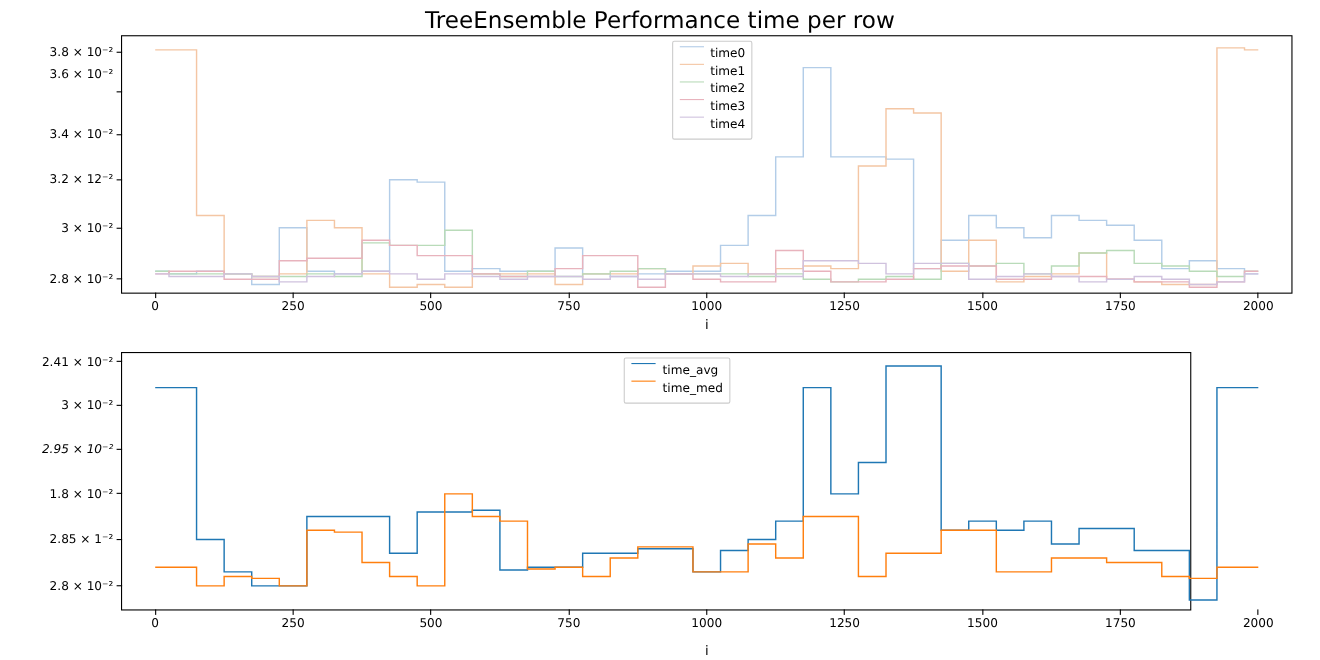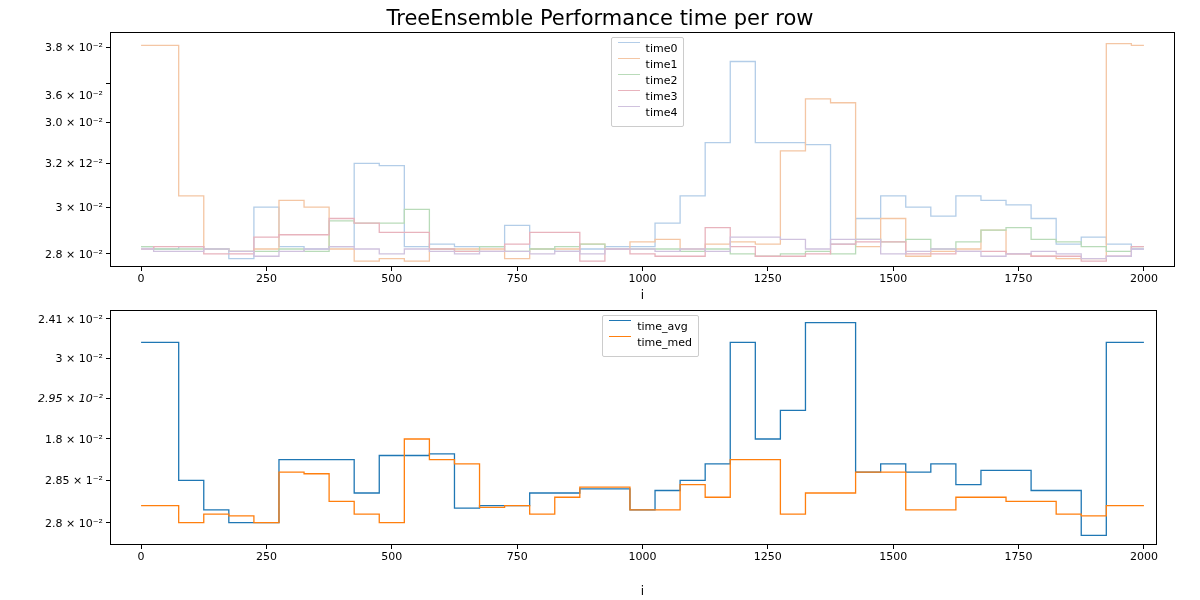--- a/index.html
+++ b/index.html
@@ -111,29 +111,29 @@
       <div class="tick x" style="left: 907.561px;">1750</div>
       <div class="tick-mark-x" style="left: 1032.42px;"></div>
       <div class="tick x" style="left: 1032.92px;">2000</div>
       <div class="tick-mark-y" style="top: 220.304px;"></div>
       <div class="tick y" style="bottom: 12.1961px;">2.8 × 10⁻²</div>
       <div class="tick-mark-y" style="top: 173.605px;"></div>
       <div class="tick y" style="bottom: 58.8949px;">3 × 10⁻²</div>
       <div class="tick-mark-y" style="top: 129.921px;"></div>
       <div class="tick y" style="bottom: 102.579px;">3.2 × 12⁻²</div>
       <div class="tick-mark-y" style="top: 88.8866px;"></div>
-      <div class="tick y" style="bottom: 143.613px;">3.0 × 10⁻²</div>
+      <div class="tick y" style="bottom: 143.613px;">3.4 × 10⁻²</div>
       <div class="tick-mark-y" style="top: 50.198px;"></div>
-      <div class="tick y" style="bottom: 171px;">3.6 × 10⁻²</div>
+      <div class="tick y" style="bottom: 199px;">3.6 × 10⁻²</div>
       <div class="tick-mark-y" style="top: 13.6019px;"></div>
       <div class="tick y" style="bottom: 218.898px;">3.8 × 10⁻²</div>
     </div>
   <div class="xlabel" style="left:110px; width:1065px; top:288px;">i</div>
 
-  <div class="axes" id="ax1" style="left:110px; top:310px; width:1047px; height:235px;">
+  <div class="axes" id="ax1" style="left:110px; top:320px; width:973px; height:235px;">
     <svg class="plot" id="plot1">
         <path d="M 30.08490566037736 31.35948216264771 H 42.62028301886792 V 31.35948216264771 H 55.155660377358494 H 67.69103773584905 V 169.4419331890075 H 80.22641509433961 H 92.76179245283018 V 198.89156440726504 H 105.29716981132076 H 117.83254716981133 V 211.6250920724618 H 130.3679245283019 H 142.90330188679246 V 211.6250920724618 H 155.43867924528303 H 167.9740566037736 V 148.62707373275072 H 180.50943396226415 H 193.04481132075472 V 148.62707373275072 H 205.5801886792453 H 218.11556603773585 V 148.62707373275072 H 230.6509433962264 H 243.18632075471697 V 182.01867086312384 H 255.72169811320754 H 268.2570754716981 V 144.48582810594536 H 280.79245283018867 H 293.32783018867923 V 144.48582810594536 H 305.8632075471698 H 318.39858490566036 V 142.83134261182573 H 330.9339622641509 H 343.4693396226415 V 197.19888943656238 H 356.00471698113205 H 368.5400943396226 V 194.6621289431336 H 381.0754716981132 H 393.6108490566038 V 194.6621289431336 H 406.14622641509436 H 418.6816037735849 V 182.01867086312384 H 431.2169811320755 H 443.75235849056605 V 182.01867086312384 H 456.2877358490566 H 468.8231132075472 V 177.81904641333946 H 481.35849056603774 H 493.8938679245283 V 177.81904641333946 H 506.4292452830189 H 518.9646226415094 V 198.89156440726504 H 531.5 H 544.0353773584907 V 179.49800827113017 H 556.5707547169812 H 569.1061320754718 V 169.4419331890075 H 581.6415094339623 H 594.1768867924528 V 152.7755277977051 H 606.7122641509434 H 619.247641509434 V 31.35948216264771 H 631.7830188679245 H 644.3183962264151 V 127.99243177127325 H 656.8537735849056 H 669.3891509433962 V 99.40082269503043 H 681.9245283018868 H 694.4599056603773 V 11.711503953024959 H 706.9952830188679 H 719.5306603773585 V 11.711503953024959 H 732.066037735849 H 744.6014150943396 V 161.0941619274909 H 757.1367924528302 H 769.6721698113207 V 152.7755277977051 H 782.2075471698113 H 794.7429245283018 V 161.0941619274909 H 807.2783018867924 H 819.8136792452831 V 152.7755277977051 H 832.3490566037736 H 844.8844339622642 V 173.62680916956776 H 857.4198113207547 H 869.9551886792453 V 159.42811064778203 H 882.4905660377359 H 895.0259433962265 V 159.42811064778203 H 907.5613207547169 H 920.0966981132076 V 179.49800827113017 H 932.6320754716982 H 945.1674528301887 V 179.49800827113017 H 957.7028301886792 H 970.2382075471698 V 224.42701860284805 H 982.7735849056604 H 995.308962264151 V 31.35948216264771 H 1007.8443396226414 H 1020.379716981132 V 31.35948216264771 H 1032.9150943396226" stroke="#1f77b4"></path>
         <path d="M 30.08490566037736 194.6621289431336 H 42.62028301886792 V 194.6621289431336 H 55.155660377358494 H 67.69103773584905 V 211.6250920724618 H 80.22641509433961 H 92.76179245283018 V 203.12851887173505 H 105.29716981132076 H 117.83254716981133 V 204.82541197194803 H 130.3679245283019 H 142.90330188679246 V 211.6250920724618 H 155.43867924528303 H 167.9740566037736 V 161.0941619274909 H 180.50943396226415 H 193.04481132075472 V 162.7613786856287 H 205.5801886792453 H 218.11556603773585 V 190.440185839813 H 230.6509433962264 H 243.18632075471697 V 203.12851887173505 H 255.72169811320754 H 268.2570754716981 V 211.6250920724618 H 280.79245283018867 H 293.32783018867923 V 127.99243177127325 H 305.8632075471698 H 318.39858490566036 V 148.62707373275072 H 330.9339622641509 H 343.4693396226415 V 152.7755277977051 H 356.00471698113205 H 368.5400943396226 V 196.35300255685175 H 381.0754716981132 H 393.6108490566038 V 194.6621289431336 H 406.14622641509436 H 418.6816037735849 V 203.12851887173505 H 431.2169811320755 H 443.75235849056605 V 186.2257085991014 H 456.2877358490566 H 468.8231132075472 V 176.14126650697366 H 481.35849056603774 H 493.8938679245283 V 176.14126650697366 H 506.4292452830189 H 518.9646226415094 V 198.89156440726504 H 531.5 H 544.0353773584907 V 198.89156440726504 H 556.5707547169812 H 569.1061320754718 V 173.62680916956776 H 581.6415094339623 H 594.1768867924528 V 186.2257085991014 H 606.7122641509434 H 619.247641509434 V 148.62707373275072 H 631.7830188679245 H 644.3183962264151 V 148.62707373275072 H 656.8537735849056 H 669.3891509433962 V 203.12851887173505 H 681.9245283018868 H 694.4599056603773 V 182.01867086312384 H 706.9952830188679 H 719.5306603773585 V 182.01867086312384 H 732.066037735849 H 744.6014150943396 V 161.0941619274909 H 757.1367924528302 H 769.6721698113207 V 161.0941619274909 H 782.2075471698113 H 794.7429245283018 V 198.89156440726504 H 807.2783018867924 H 819.8136792452831 V 198.89156440726504 H 832.3490566037736 H 844.8844339622642 V 186.2257085991014 H 857.4198113207547 H 869.9551886792453 V 186.2257085991014 H 882.4905660377359 H 895.0259433962265 V 190.440185839813 H 907.5613207547169 H 920.0966981132076 V 190.440185839813 H 932.6320754716982 H 945.1674528301887 V 203.12851887173505 H 957.7028301886792 H 970.2382075471698 V 204.82541197194803 H 982.7735849056604 H 995.308962264151 V 194.6621289431336 H 1007.8443396226414 H 1020.379716981132 V 194.6621289431336 H 1032.9150943396226" stroke="#ff7f0e"></path>
       </svg>
     <div class="legend" id="legend1" style="left:47%; top:4px;">
         <div class="legend-row">
           <span class="legend-swatch" style="border-top-color: rgb(31, 119, 180);"></span>
           <span>time_avg</span>
         </div>
         <div class="legend-row">

